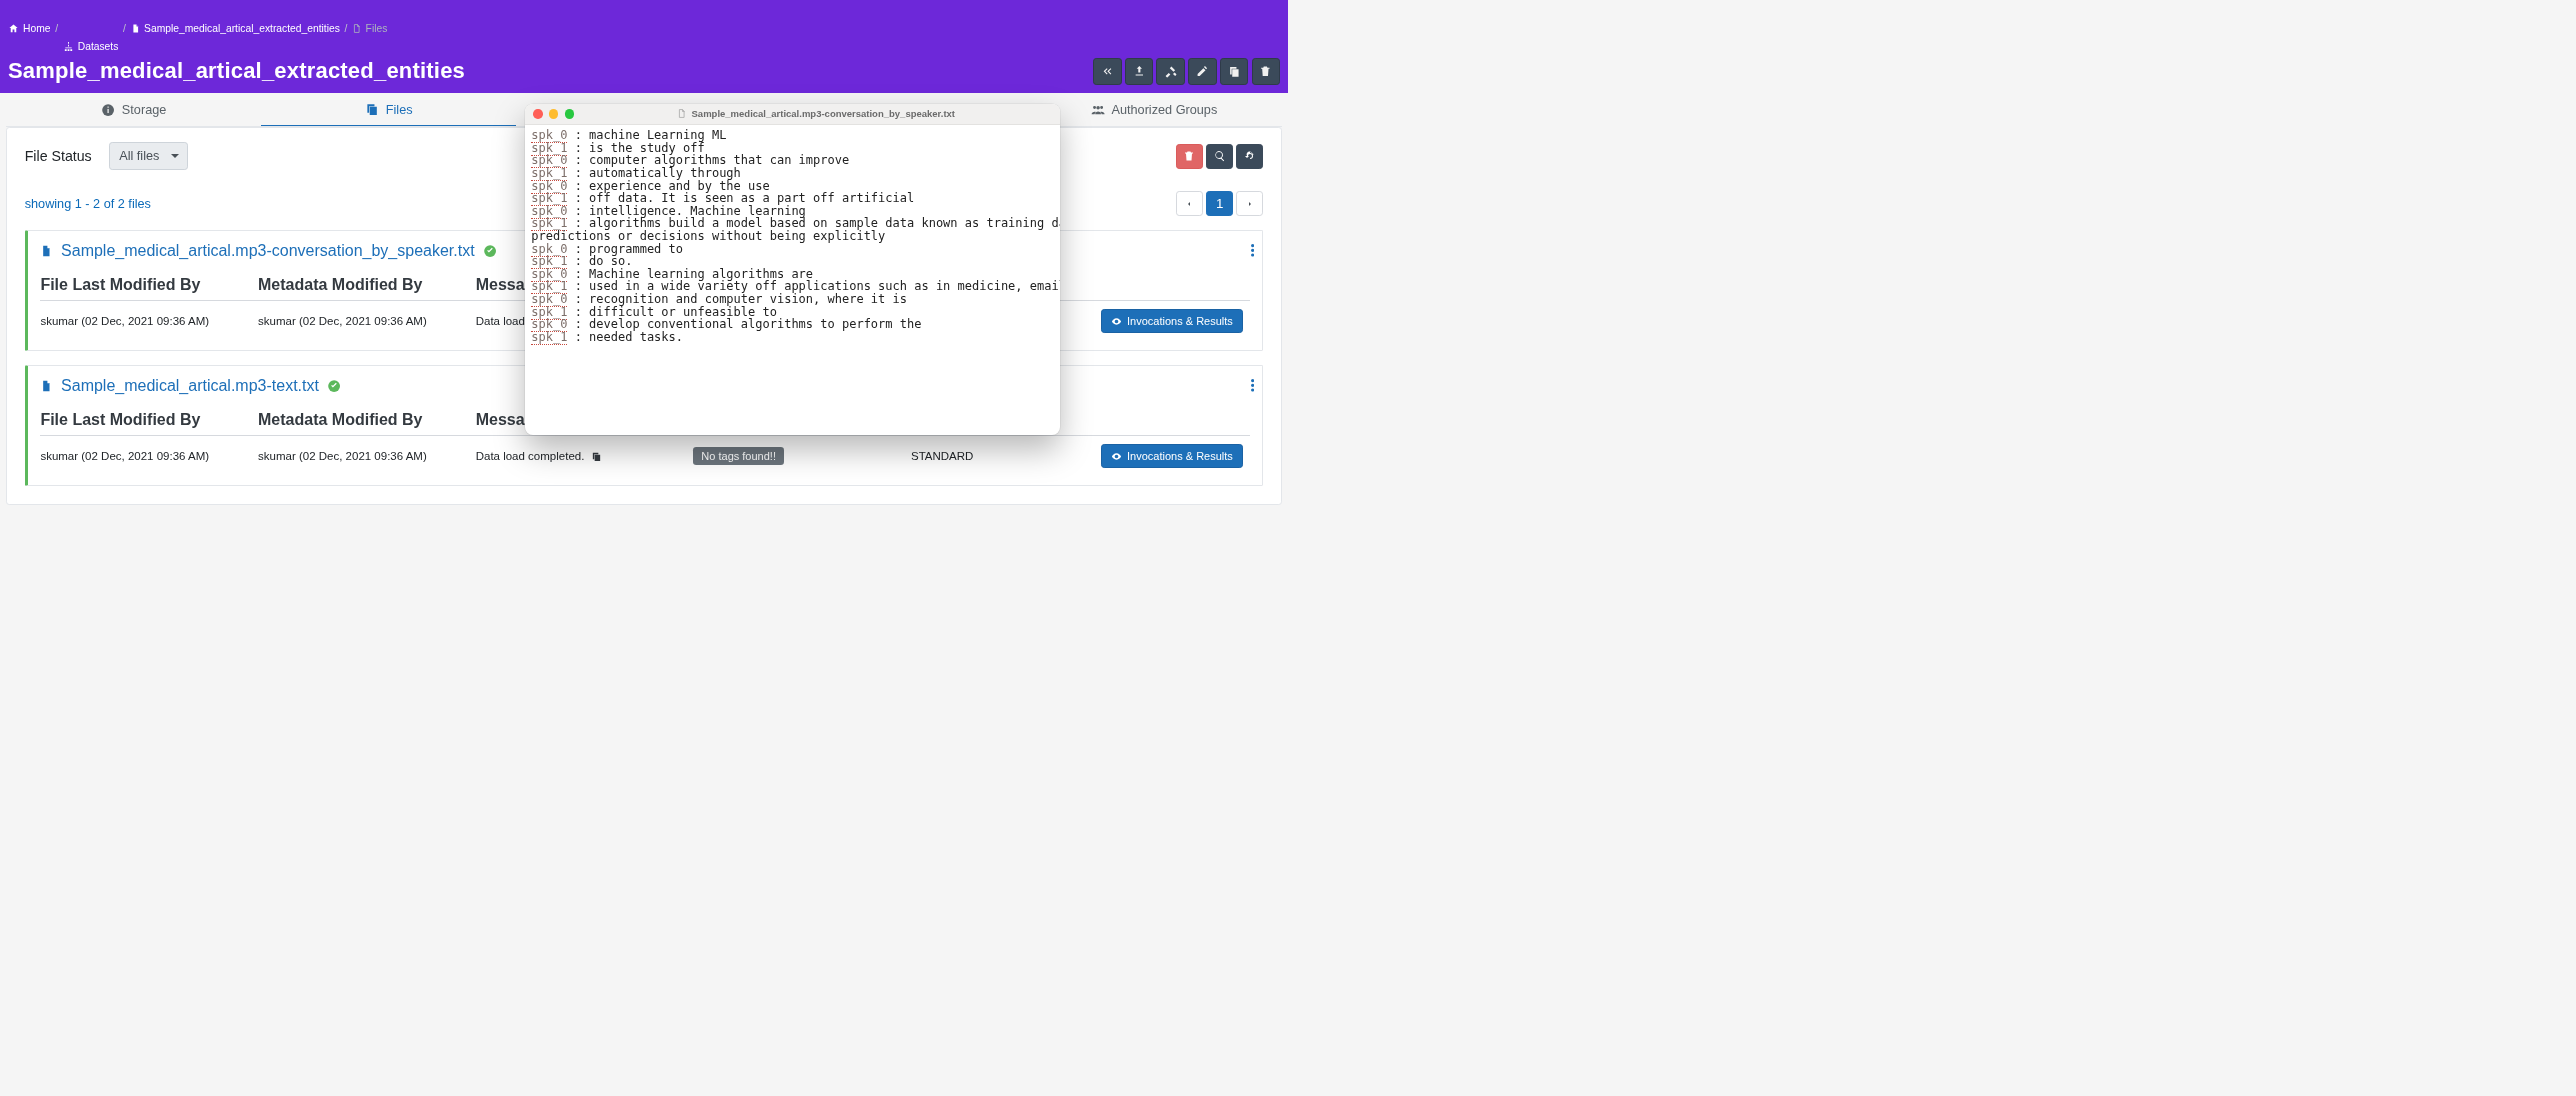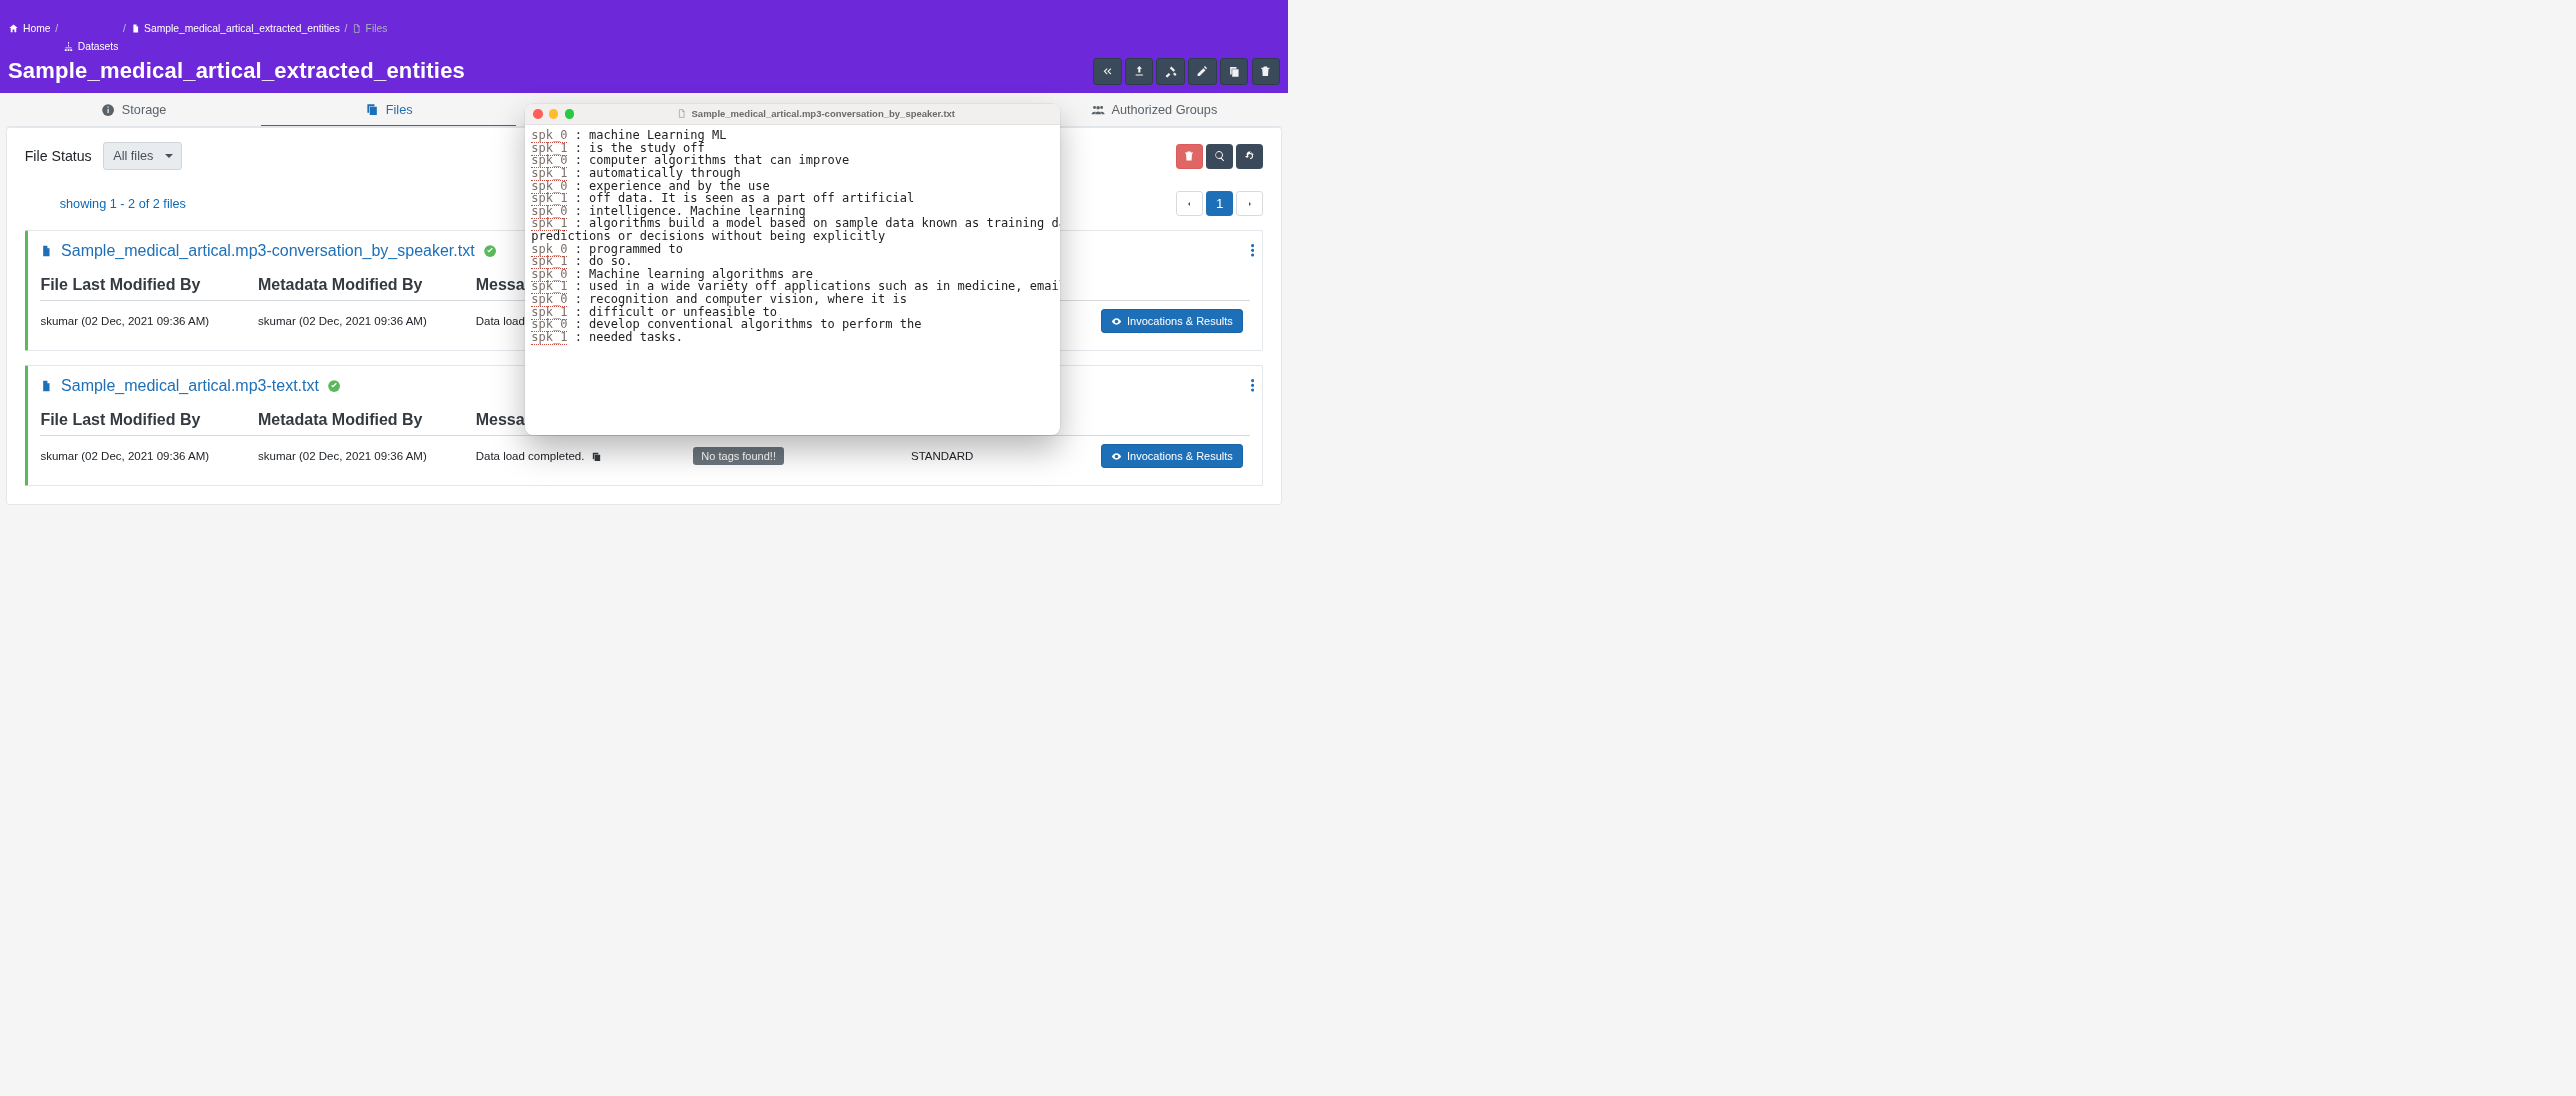--- a/index.html
+++ b/index.html
@@ -22,33 +22,33 @@
   
   .tabs { background: #f5f5f5; }
   .tab-row { display: flex; align-items: center; border-bottom: 0.8px solid #e3e6ea; margin: 0 6.3px; }
   .tab { flex: 1; text-align: center; padding: 9.5px 0 8px; font-size: 12.7px; color: #5a6268; cursor: pointer; display: inline-flex; align-items: center; justify-content: center; gap: 6.3px; }
   .tab.active { color: #1d6fb8; border-bottom: 1.6px solid #1d6fb8; }
   .tab svg { width: 14.2px; height: 14.2px; }
 
   
   .main-card { background: #fff; margin: 0 6.3px 8px; border: 0.8px solid #e3e6ea; border-radius: 3.2px; padding: 14.2px 17.4px 17.4px; }
   .status-row { display: flex; align-items: center; justify-content: space-between; }
-  .status-left { display: flex; align-items: center; gap: 11px; }
+  .status-left { display: flex; align-items: center; gap: 17px; }
   .status-label { font-size: 14.2px; color: #212529; }
   .status-select { appearance: none; -webkit-appearance: none; font-size: 12.7px; padding: 6.3px 27px 6.3px 9.5px; border: 0.8px solid #ced4da; border-radius: 3.2px; background: #e9ecef; color: #495057; position: relative; }
   .select-wrap { position: relative; }
   .select-wrap::after { content: ""; position: absolute; right: 9.5px; top: 50%; width: 0; height: 0; border-left: 4px solid transparent; border-right: 4px solid transparent; border-top: 4.7px solid #495057; transform: translateY(-50%); pointer-events: none; }
 
   .status-right { display: flex; gap: 3.2px; }
   .icon-btn { width: 27px; height: 25px; border-radius: 3.2px; display: inline-flex; align-items: center; justify-content: center; border: 0.8px solid #3b4a5a; background: #3b4a5a; color: #fff; cursor: pointer; }
   .icon-btn svg { width: 12px; height: 12px; }
   .icon-btn.danger { background: #e06666; border-color: #da5b5b; }
 
   .showing-row { display: flex; align-items: center; justify-content: space-between; margin-top: 20.6px; }
-  .showing-text { color: #0b6ab8; font-size: 12.7px; margin-left: 35px; }
+  .showing-text { color: #0b6ab8; font-size: 12.7px; }
   .pager { display: flex; gap: 3.2px; }
   .pager .pbtn { width: 27px; height: 25px; border: 0.8px solid #d6d9de; border-radius: 3.2px; background: #fff; display: inline-flex; align-items: center; justify-content: center; color: #495057; cursor: pointer; }
   .pager .pbtn.active { background: #1d6fb8; border-color: #1d6fb8; color: #fff; }
   .pager .pbtn svg { width: 8px; height: 8px; }
 
   
   .file-block { border: 0.8px solid #e3e6ea; border-left: 3.2px solid #5cb85c; border-radius: 1.6px; background: #fff; margin-top: 14.2px; padding: 11px 12.7px 12.7px 12.7px; position: relative; }
   .file-head { display: flex; align-items: center; gap: 8px; }
   .file-head .fname { color: #1d6fb8; font-size: 16px; font-weight: 400; }
   .file-head svg.doc { width: 12.7px; height: 16px; color: #1d6fb8; }

